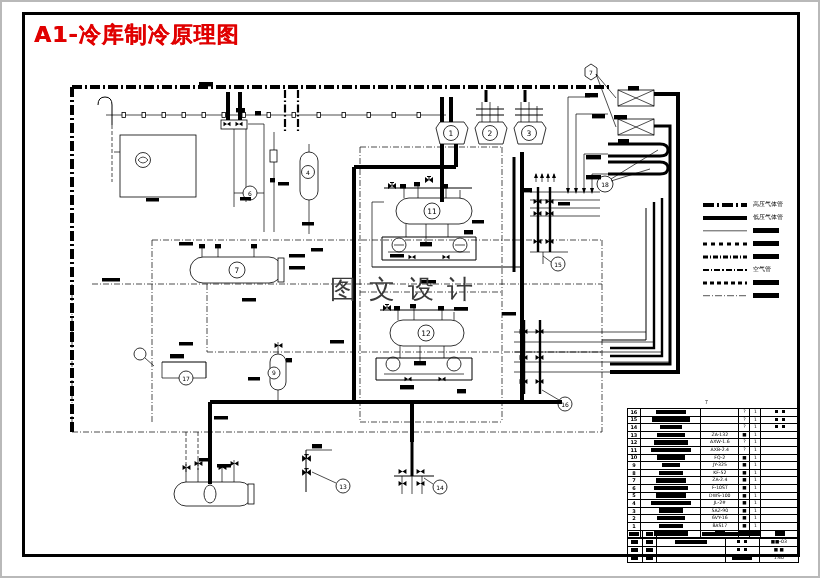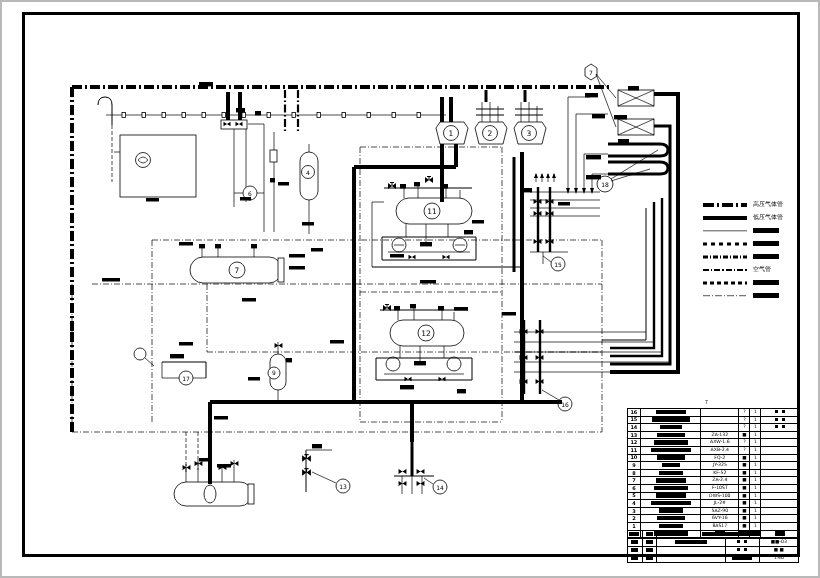--- a/index.html
+++ b/index.html
@@ -61,20 +61,21 @@
   #tblock td{border:0.6px solid #000;height:7px;padding:0;text-align:center;
              vertical-align:middle;color:#000;overflow:hidden;}
 </style>
 </head>
 <body>
 
 <div id="page">
 
   <div id="sheet"></div>
 
+  <div id="title">A1-冷库制冷原理图</div>
 
   <svg id="canvas" viewBox="0 0 820 578" xmlns="http://www.w3.org/2000/svg">
     <defs>
       <style>
         .t  {stroke:#000;fill:none;stroke-width:0.7;}
         .t2 {stroke:#000;fill:none;stroke-width:1;}
         .hv {stroke:#000;fill:none;stroke-width:4;}
         .hv3{stroke:#000;fill:none;stroke-width:3;}
         .hv2{stroke:#000;fill:none;stroke-width:2.4;}
         .dd {stroke:#000;fill:none;stroke-width:4;stroke-dasharray:10 3 2 3;}
@@ -422,20 +423,21 @@
       <rect x="144" y="196" width="13" height="3.5"></rect>
       <rect x="197" y="456" width="12" height="3.5"></rect>
       <rect x="246" y="375" width="12" height="3.5"></rect>
       <rect x="328" y="338" width="14" height="3.5"></rect>
       <rect x="212" y="414" width="14" height="3.5"></rect>
       <rect x="556" y="200" width="12" height="3.5"></rect>
       <rect x="300" y="220" width="12" height="3.5"></rect>
     </g>
   </svg>
 
+  <div id="watermark">图文设计</div>
 
   <div id="legend">
     <div class="lg-row">
       <span class="lg-sample">
         <i style="border-top:4px solid #000;border-image:none;height:0;
                   background:repeating-linear-gradient(90deg,#000 0 11px,transparent 11px 14px,#000 14px 16px,transparent 16px 19px);
                   border-top:none;height:4px;"></i>
       </span>
       <span class="lg-label">高压气体管</span>
     </div>

